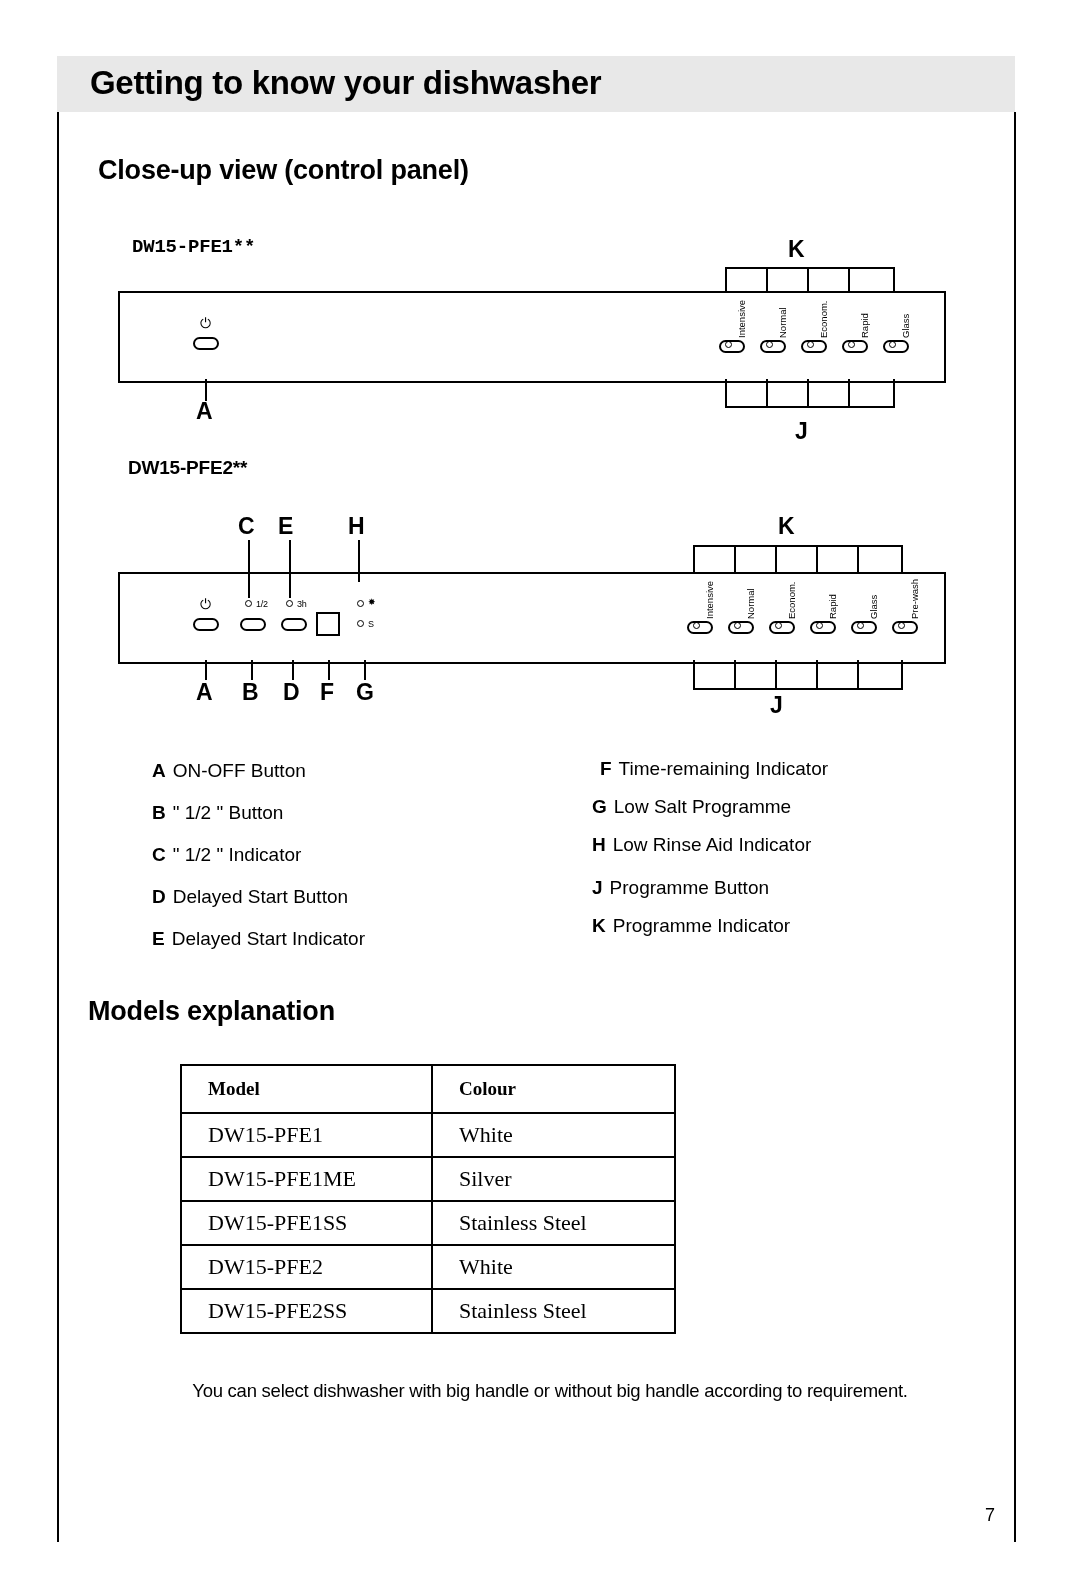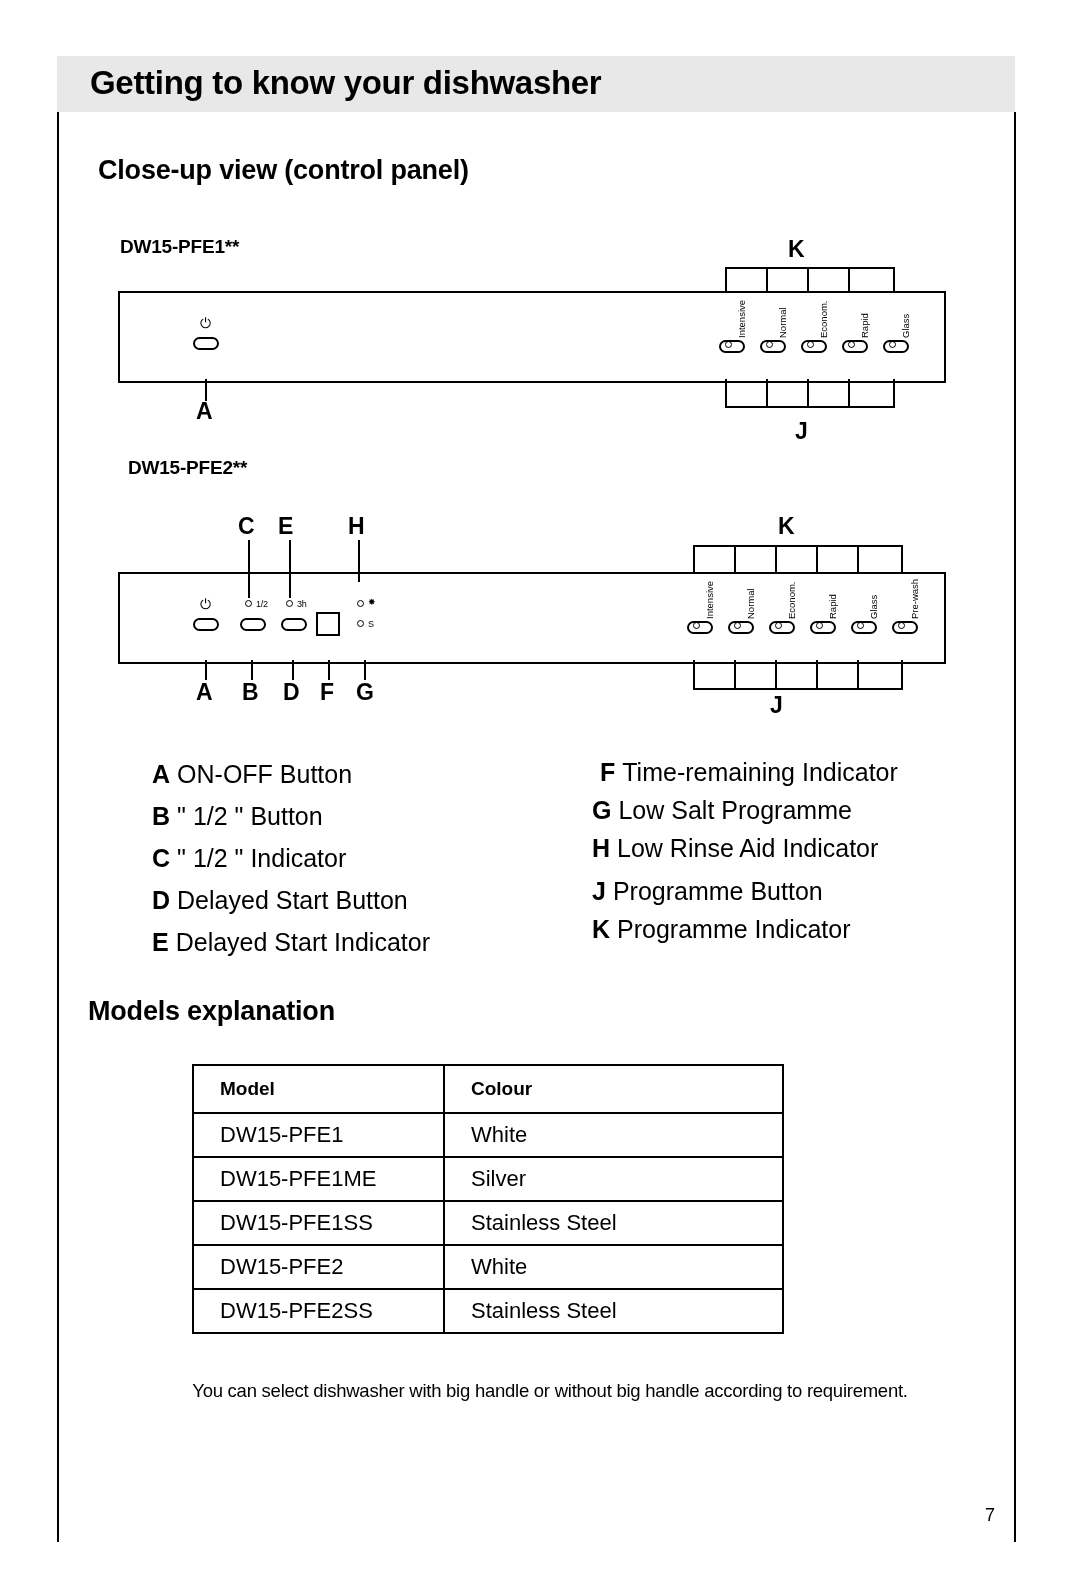--- a/index.html
+++ b/index.html
@@ -63,21 +63,21 @@
   }
   #close-up-title { left: 90px; top: 155px; margin-left: 8px; }
   #models-title { left: 88px; top: 996px; font-size: 27px; }
 
   .model-label {
     position: absolute;
     font-size: 19px;
     font-weight: bold;
     letter-spacing: -0.2px;
   }
-  #model-label-1 { left: 120px; top: 236px; }
+  #model-label-1 { left: 132px; top: 236px; font-family: Liberation Mono, monospace; }
   #model-label-2 { left: 128px; top: 457px; }
 
   
   .panel-box {
     position: absolute;
     border: 2px solid #000;
     background: #fff;
   }
   #panel1 { left: 118px; top: 291px; width: 824px; height: 88px; }
   #panel2 { left: 118px; top: 572px; width: 824px; height: 88px; }
@@ -130,35 +130,36 @@
   }
   .power-sym {
     position: absolute;
     font-size: 14px;
     line-height: 14px;
   }
 
   
   .legend-item {
     position: absolute;
-    font-size: 25px;
+    font-size: 19px;
     white-space: nowrap;
   }
   .legend-item b {
     font-weight: bold;
     margin-right: 7px;
   }
 
   
   .models-table {
     position: absolute;
-    left: 192px;
+    left: 180px;
     top: 1064px;
-    width: 592px;
+    width: 496px;
     border-collapse: collapse;
+    font-family: Liberation Serif, serif;
   }
   .models-table td, .models-table th {
     border: 2px solid #000;
     height: 40px;
     font-size: 22px;
     text-align: left;
     padding-left: 26px;
     font-weight: normal;
   }
   .models-table th {

